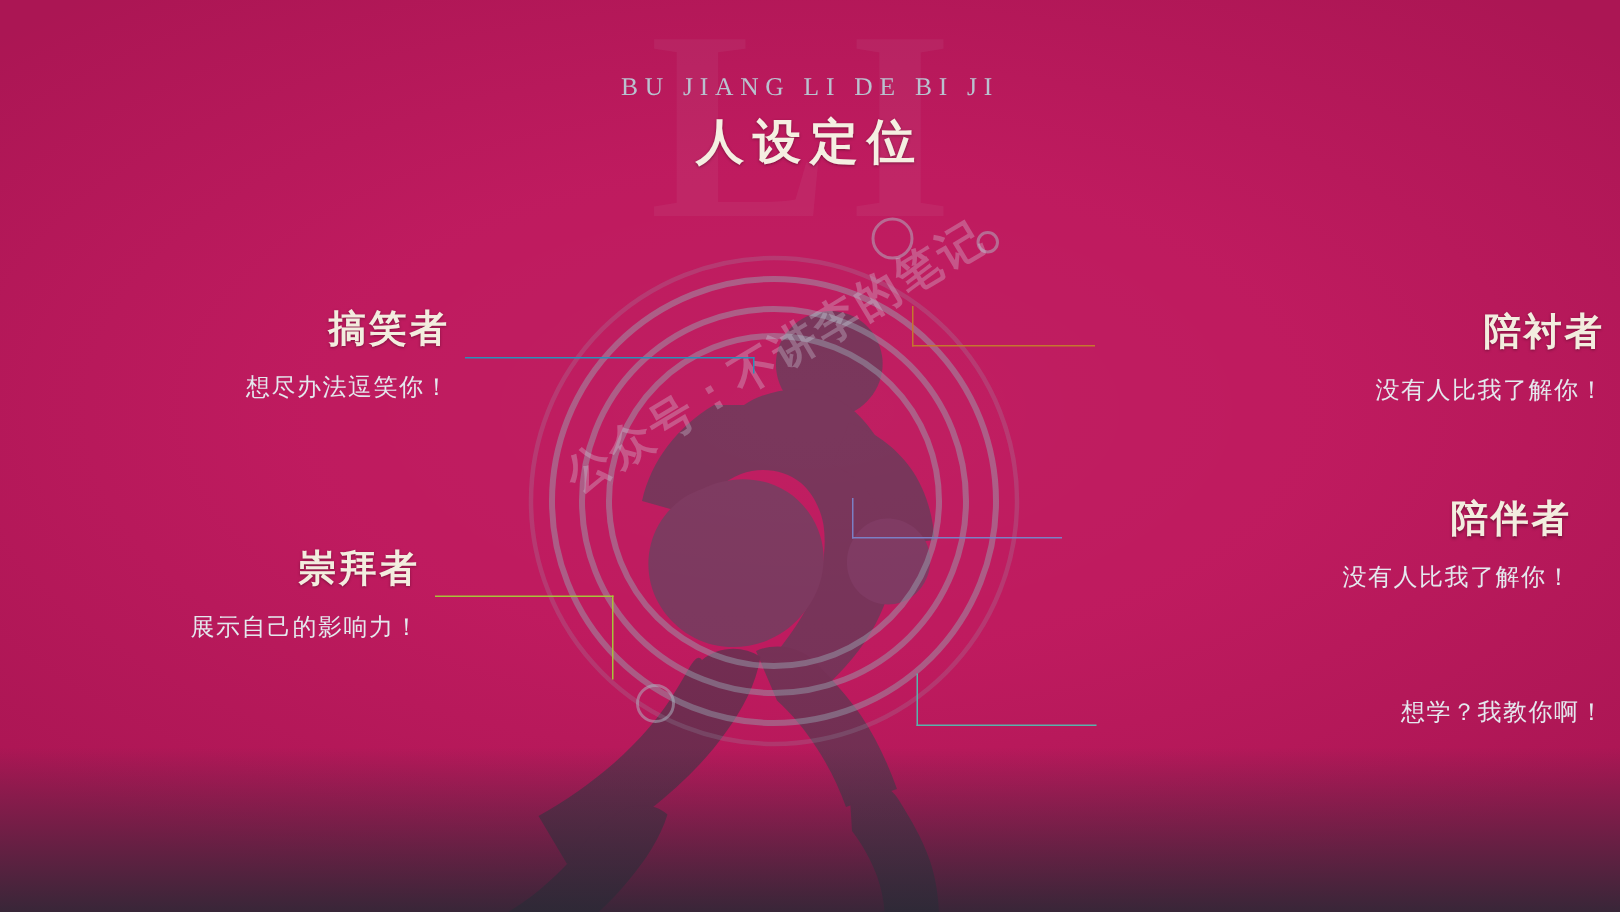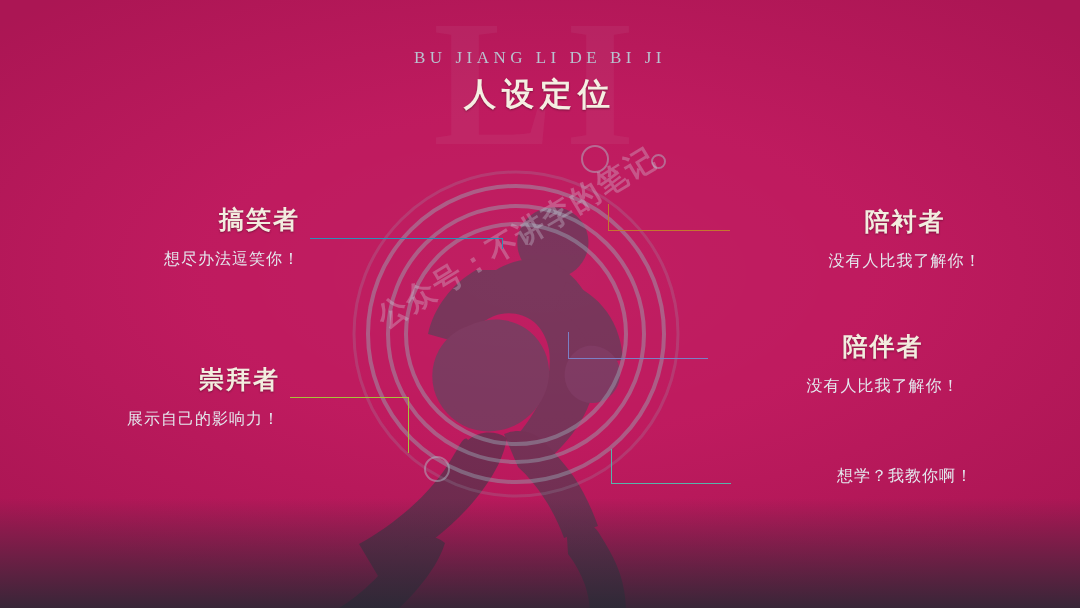--- a/index.html
+++ b/index.html
@@ -125,21 +125,21 @@
   .item .sub {
     font-size: 16px;
     font-weight: 400;
     letter-spacing: 1px;
     color: #e4e8ee;
     margin: 14px 0 0 0;
     line-height: 1.3;
     white-space: nowrap;
   }
   .item.right-align { text-align: right; }
-  .item.left-align  { text-align: center; }
+  .item.left-align  { text-align: right; }
 
   
   .conn {
     position: absolute;
   }
   .conn .h {
     position: absolute;
     height: 0;
     border-top-width: 1.6px;
     border-top-style: solid;

